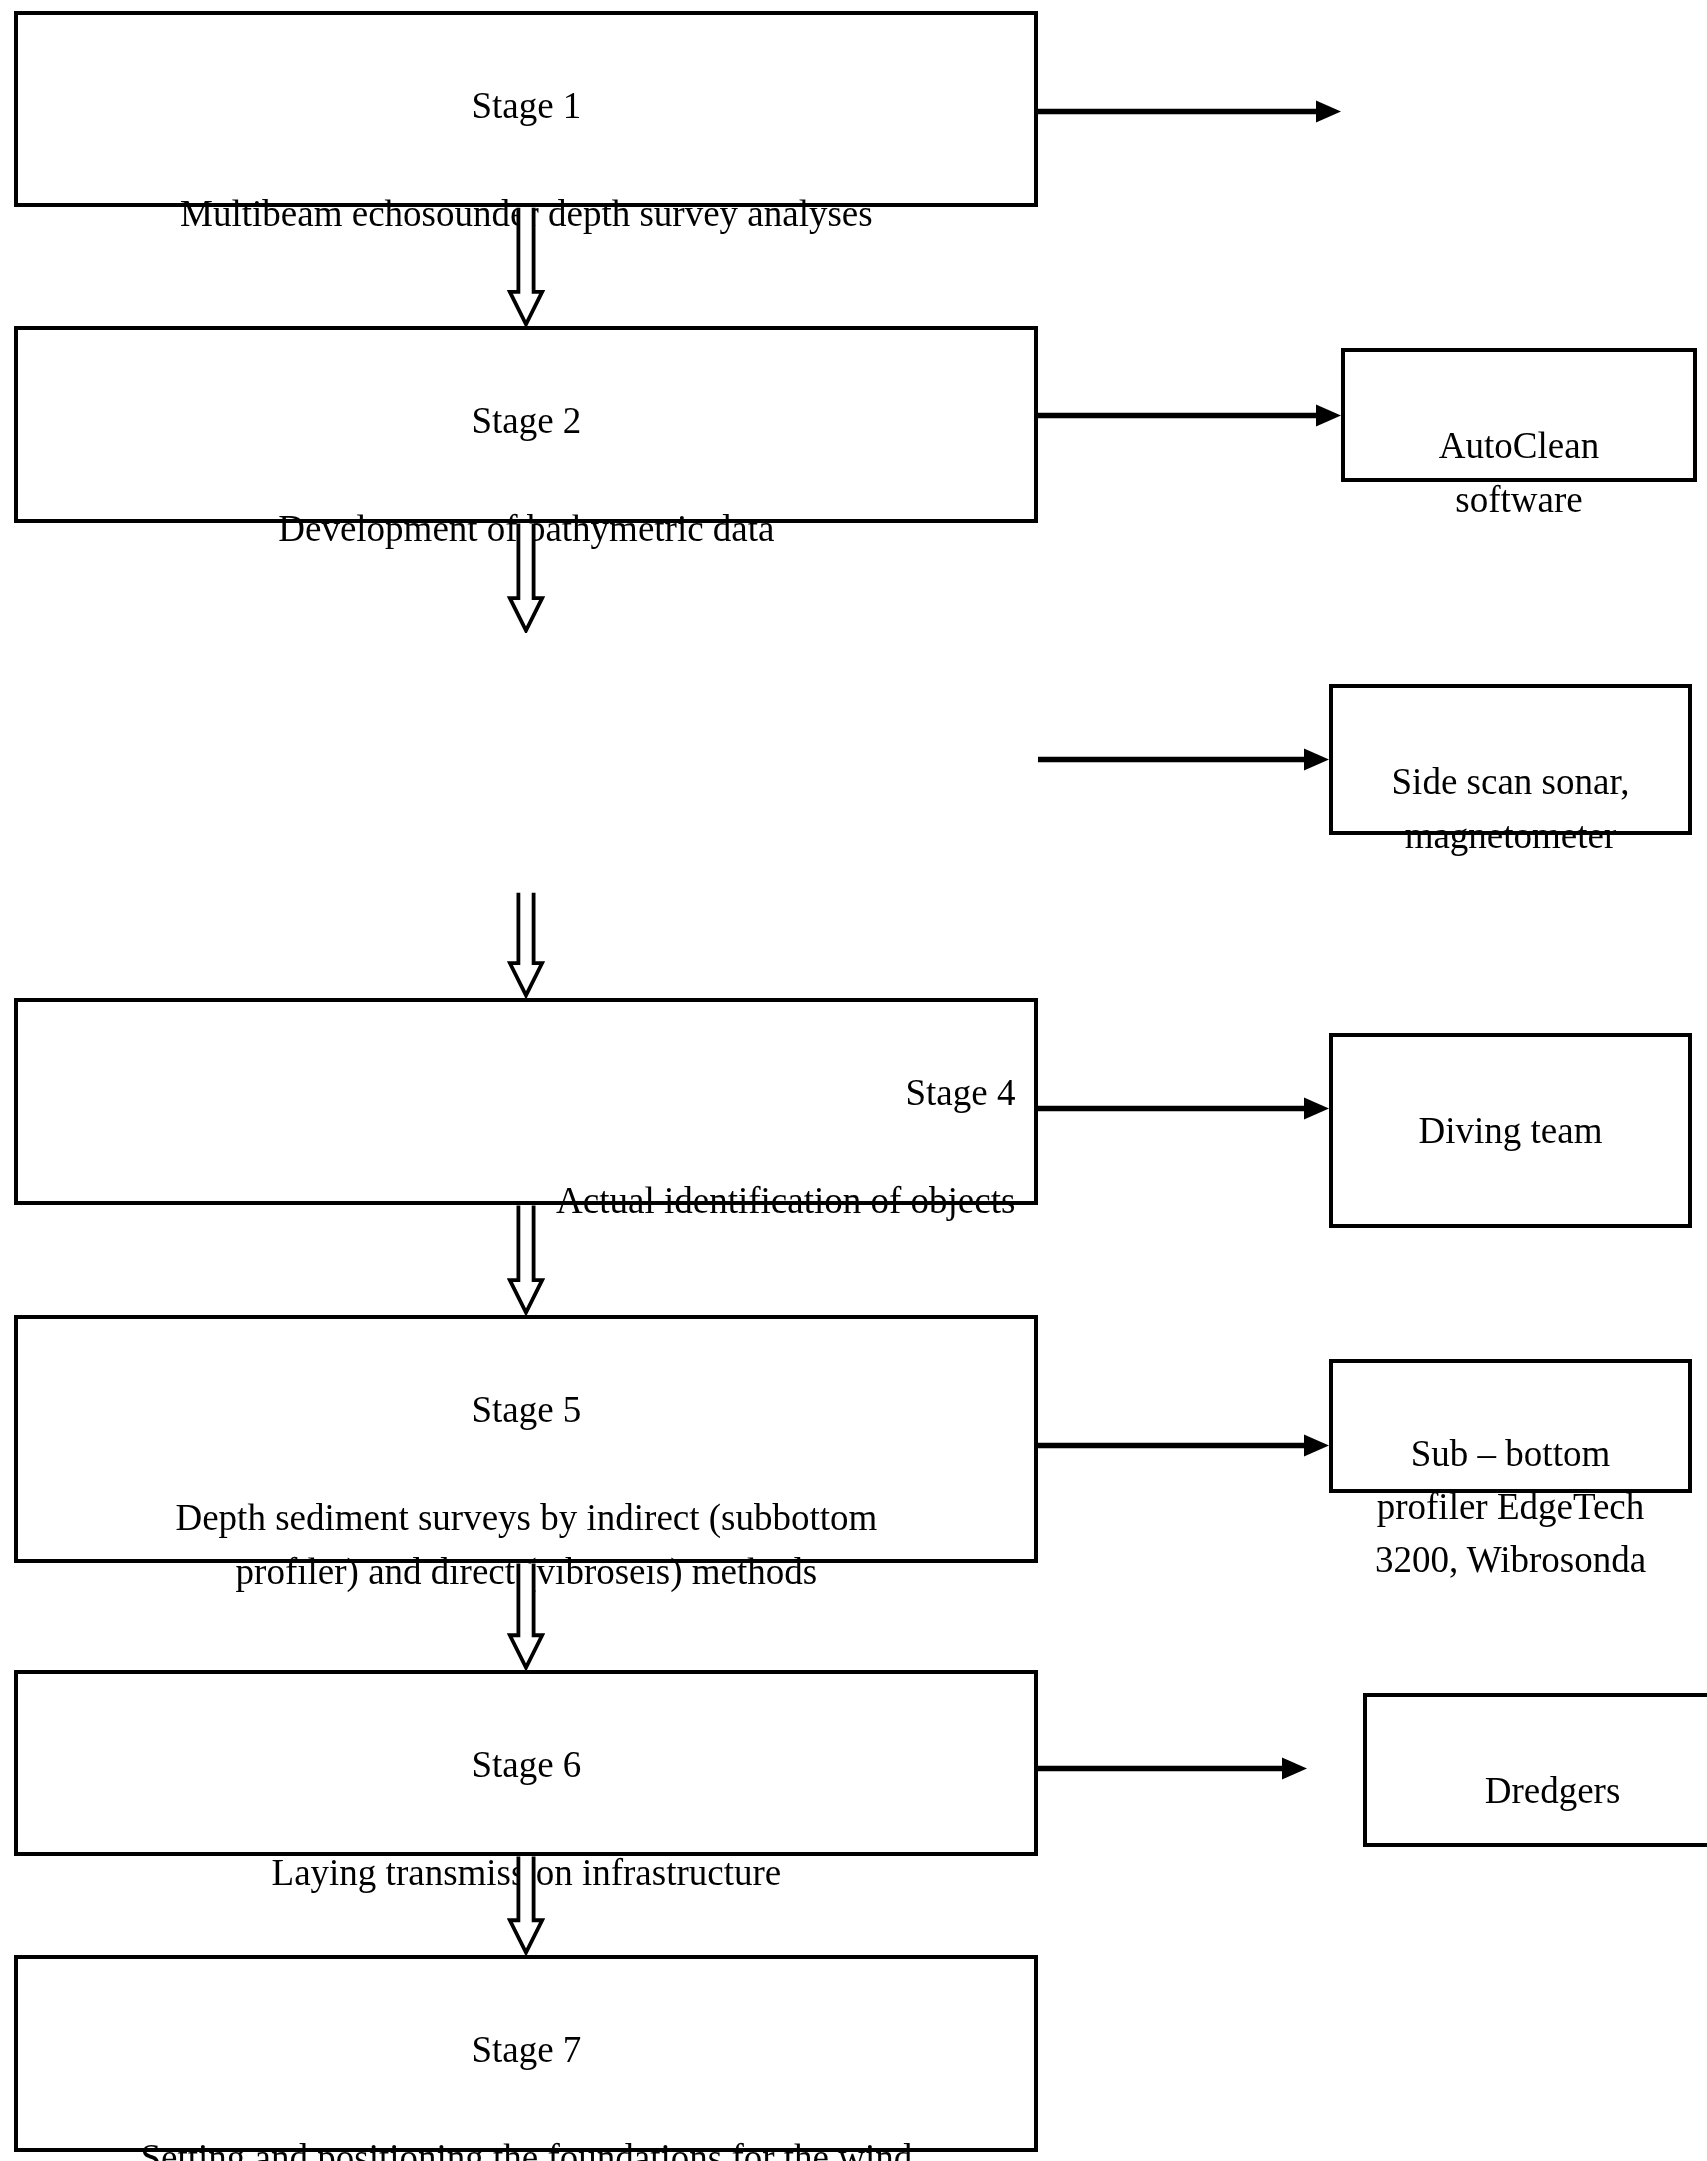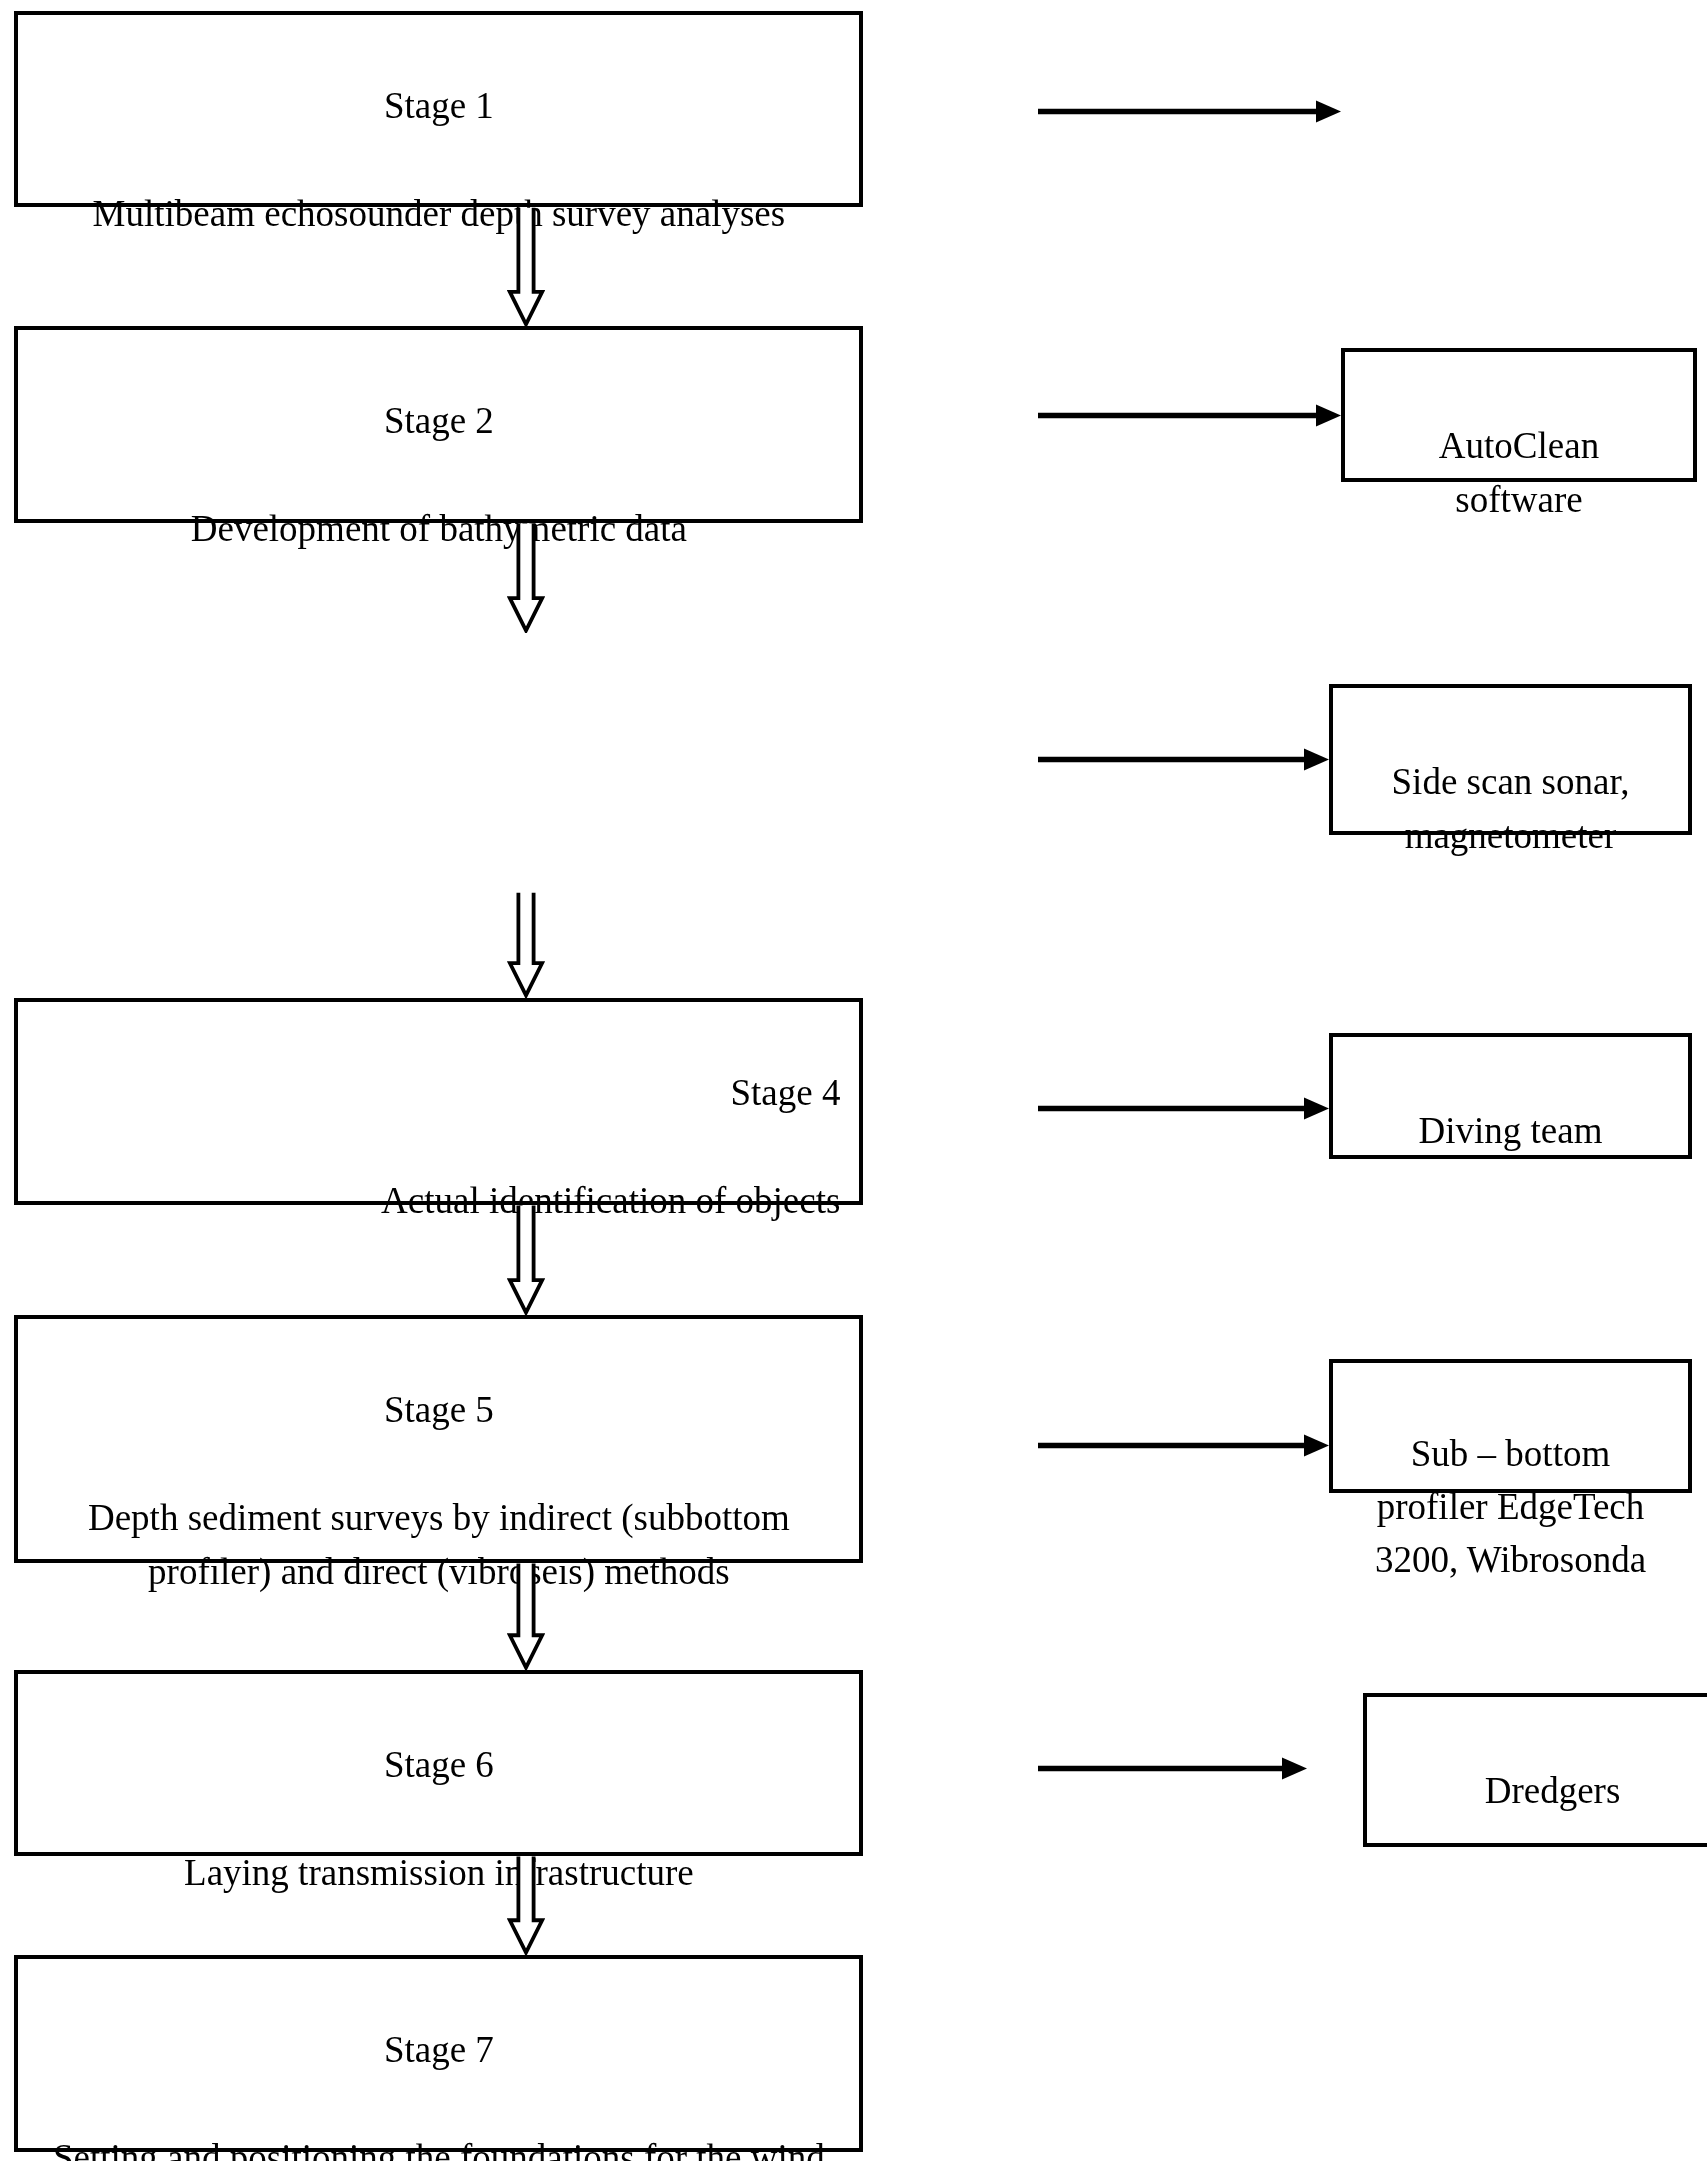--- a/index.html
+++ b/index.html
@@ -18,21 +18,21 @@
   .box {
     position: absolute;
     box-sizing: border-box;
     border: 4.3px solid #000000;
     background: #ffffff;
     text-align: center;
     white-space: pre-line;
   }
   .lbox {
     left: 14.4px;
-    width: 849px;
+    width: 1024px;
     padding: 9.6px 19px 0 19px;
     font-size: 37px;
     line-height: 54px;
   }
   .rbox {
     padding: 12.5px 9.6px 0 9.6px;
     font-size: 37px;
     line-height: 54px;
   }
   .arrow {
@@ -43,21 +43,21 @@
   .l2 { top: 326px;  height: 197px; }
   .l3 { top: 633px; height: 259px; }
   .l4 { top: 998px; height: 207px; text-align: right; }
   .l5 { top: 1315px; height: 248px; }
   .l6 { top: 1670px; height: 186px; text-align: center; }
   .l7 { top: 1955px; height: 197px; }
   
   .r1 { left: 1341px; top: 44px;   width: 356px; height: 135px; }
   .r2 { left: 1341px; top: 348px;  width: 356px; height: 134px; }
   .r3 { left: 1329px; top: 684px; width: 363px; height: 151px; }
-  .r4 { left: 1329px; top: 1033px; width: 363px; height: 126px; }
+  .r4 { left: 1329px; top: 1033px; width: 363px; height: 195px; }
   .r5 { left: 1329px; top: 1359px; width: 363px; height: 134px; line-height: 53px; padding-top: 10.6px; }
   .r6 { left: 1363px; top: 1693px; width: 379px; height: 154px; }
   
   .d1 { left: 507px; top: 207px;  }
   .d2 { left: 507px; top: 523px; }
   .d3 { left: 507px; top: 892px; }
   .d4 { left: 507px; top: 1205px; }
   .d5 { left: 507px; top: 1563px; }
   .d6 { left: 507px; top: 1856px; }
   

